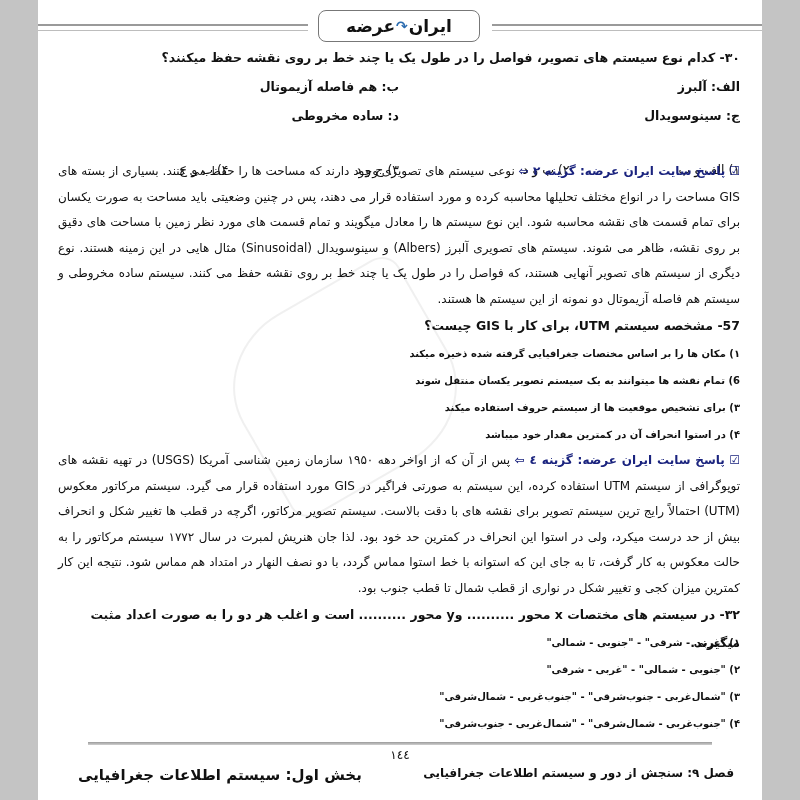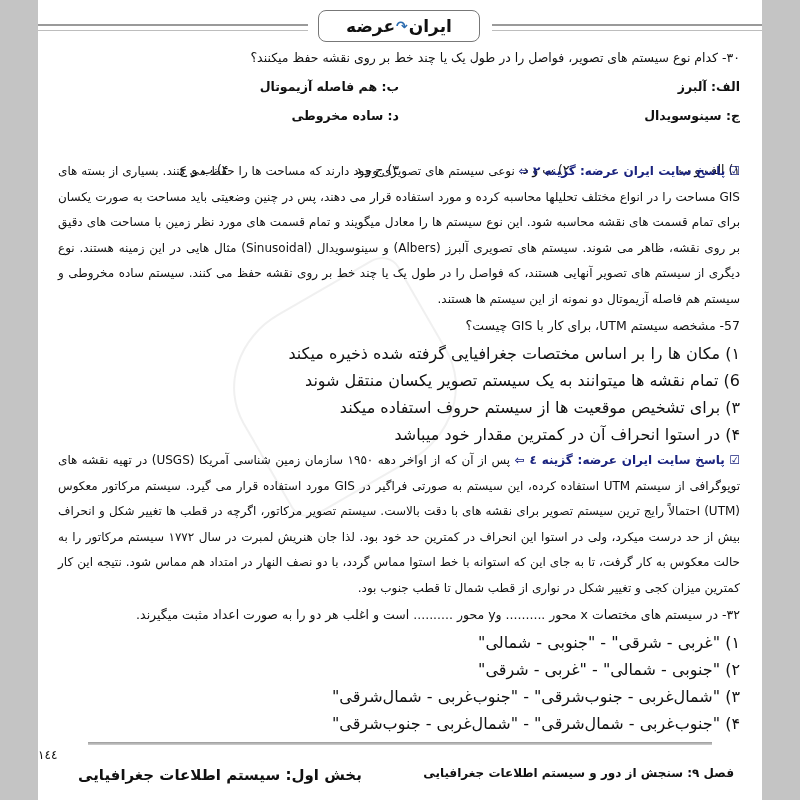--- a/index.html
+++ b/index.html
@@ -7,32 +7,32 @@
        font-family:"DejaVu Sans","Liberation Sans",sans-serif;}
   .page{position:absolute;left:38px;top:0;width:724px;height:800px;background:#ffffff;}
   .header{position:absolute;left:0;right:0;top:10px;height:30px;}
   .header .line{position:absolute;top:14px;height:4px;border-top:2px solid #9a9a9a;border-bottom:1px solid #bdbdbd;}
   .header .line.l{left:0;width:270px;}
   .header .line.r{right:0;width:270px;}
   .logo{position:absolute;left:280px;top:0;width:160px;height:30px;border:1.5px solid #777;border-radius:8px;background:#fff;
         display:flex;align-items:center;justify-content:center;font-weight:bold;font-size:17px;color:#111;direction:rtl;}
   .logo .arrow{color:#2b6cb0;font-size:14px;margin:0 1px;}
   .content{position:absolute;left:20px;right:22px;top:44px;direction:rtl;text-align:right;color:#111;}
-  .q{font-weight:normal;font-size:12.5px;height:28px;line-height:28px;}
+  .q{font-weight:bold;font-size:12.5px;height:28px;line-height:28px;}
   .row{font-size:12.5px;height:29px;line-height:29px;display:flex;}
   .row .cell{width:50%;font-weight:bold;}
   .opts{font-size:12.5px;height:29px;line-height:29px;display:flex;}
   .opts span{width:25%;margin-top:25px;}
   .ans{font-size:12px;line-height:25.5px;text-align:justify;}
   .ans .pre{color:#1a237e;font-weight:bold;}
   .ans .chk{color:#1a237e;}
-  .opt{font-size:16px;height:27px;line-height:27px;}
+  .opt{font-size:10px;height:27px;line-height:27px;font-weight:bold;}
   .footer{position:absolute;left:0;right:0;top:742px;height:58px;}
   .footer .rule{position:absolute;left:50px;right:50px;top:0;height:3px;background:linear-gradient(#9a9a9a,#d0d0d0);}
-  .footer .pnum{position:absolute;left:0;right:0;top:6px;font-size:12px;color:#111;}
+  .footer .pnum{position:absolute;left:0;right:0;top:6px;text-align:center;font-size:12px;color:#111;}
   .footer .fr{position:absolute;right:28px;top:24px;font-weight:bold;font-size:12px;direction:rtl;color:#111;}
   .footer .fl{position:absolute;left:40px;top:24px;font-weight:bold;font-size:15px;direction:rtl;color:#111;}
   .watermark{position:absolute;left:200px;top:290px;width:210px;height:190px;border:2px solid #e6e6e6;border-radius:40% 10% 40% 10%;
              transform:rotate(-30deg);opacity:.6;pointer-events:none;}
 </style>
 </head>
 <body>
 
 <div class="page">
 

